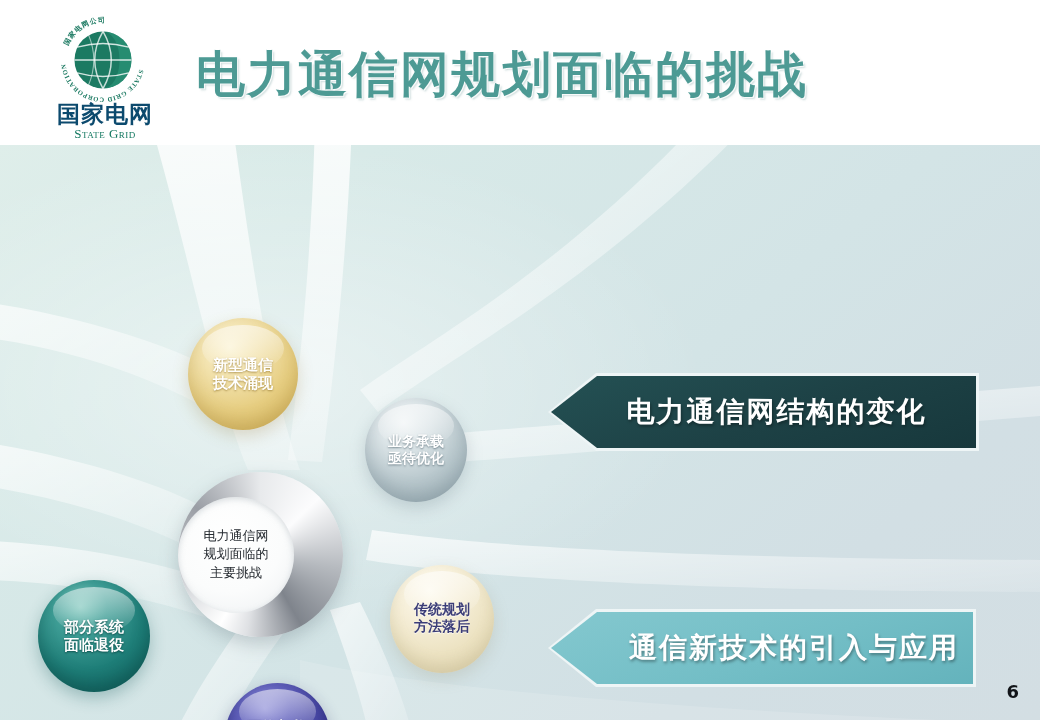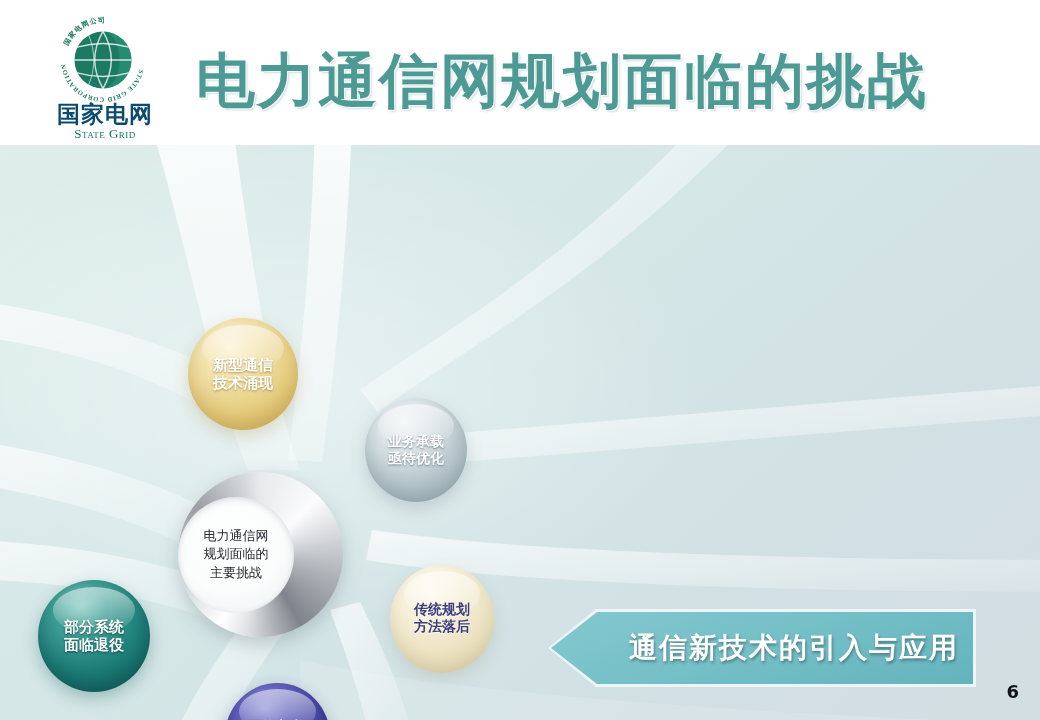--- a/index.html
+++ b/index.html
@@ -44,21 +44,21 @@
     position:absolute; left:14px; top:112px;
     width:116px;
     text-align:center;
     font-size:13px; font-weight:normal;
     color:#11775f; letter-spacing:0.5px;
     font-family:"Liberation Serif","DejaVu Serif",serif;
     font-variant:small-caps;
   }
   .slide-title {
     position:absolute; left:196px; top:42px;
-    font-size:59px; font-weight:bold;
+    font-size:49px; font-weight:bold;
     letter-spacing:2px;
     color:#4d9a94;
     text-shadow:1px 1px 0 rgba(255,255,255,0.85), 2px 2px 2px rgba(120,160,160,0.35);
     white-space:nowrap;
   }
 
   
   .body-area {
     position:absolute; left:0; top:140px;
     width:1040px; height:580px;
@@ -262,20 +262,25 @@
     </div>
 
     <div id="center-hub">
       <div class="inner">
         <span class="txt">电力通信网
 规划面临的
 主要挑战</span>
       </div>
     </div>
 
+    <div class="banner" id="banner-structure">
+      <div class="bnr-inner">
+        <span class="bnr-label">电力通信网结构的变化</span>
+      </div>
+    </div>
 
 
     <div class="banner" id="banner-newtech">
       <div class="bnr-inner">
         <span class="bnr-label">通信新技术的引入与应用</span>
       </div>
     </div>
   </div>
 
   <div class="header">

